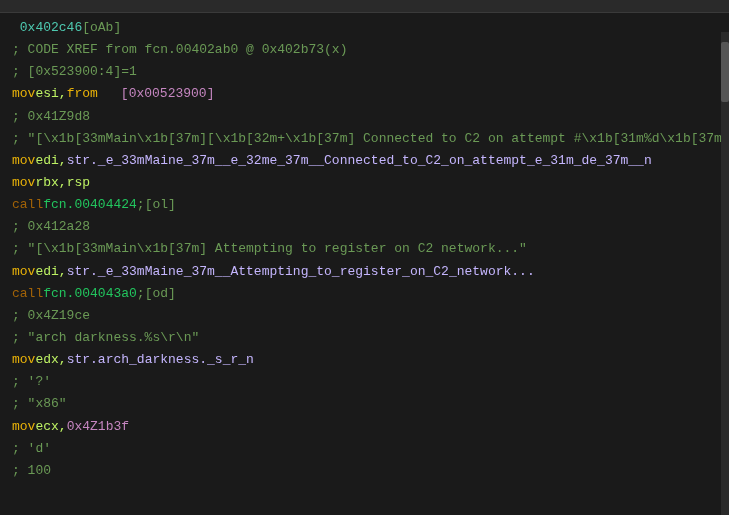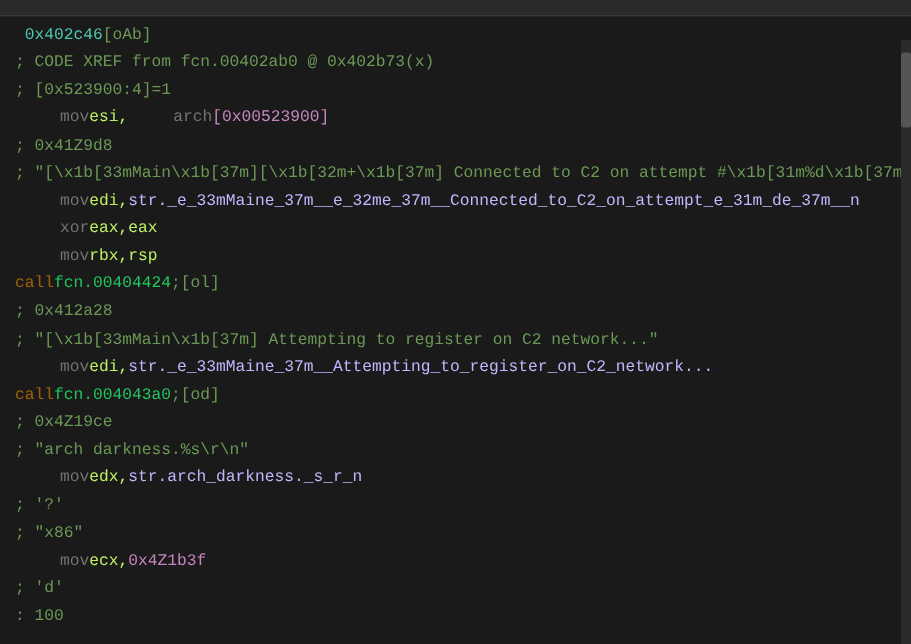--- a/index.html
+++ b/index.html
@@ -42,27 +42,27 @@
     .line {
       padding: 1px 12px;
       line-height: 1.55;
       white-space: pre;
       display: flex;
       align-items: baseline;
     }
     
     .addr { color: #4ec9b0; }
     .comment { color: #6a9955; }
-    .keyword { color: #737373; margin-left: 36px; }
+    .keyword { color: #eab308; }
     .reg { color: #bef264; }
     .hex { color: #c586c0; }
     .string { color: #c4b5fd; }
     .call-kw { color: #a16207; }
     .func { color: #22c55e; }
-    .bracket { color: #c586c0; }
+    .bracket { color: #c586c0; margin-left: 23px; }
     .scrollbar-stub {
       position: absolute;
       right: 0;
       top: 32px;
       width: 8px;
       height: calc(515px - 32px);
       background: #2a2a2a;
     }
     .scrollbar-thumb {
       width: 8px;
@@ -77,25 +77,24 @@
 
 <div class="code-container">
   <div class="code-header">
     <span class="header-tab"></span>
   </div>
   <div class="code-body" id="code-body">
 
   <div class="line"><span class="addr">&nbsp;0x402c46</span> <span class="comment">[oAb]</span></div>
       <div class="line"><span class="comment">; CODE XREF from fcn.00402ab0 @ 0x402b73(x)</span></div>
       <div class="line"><span class="comment">; [0x523900:4]=1</span></div>
-      <div class="line"><span class="keyword">mov</span> <span class="reg">esi,</span> <span class="keyword">arch</span> <span class="bracket">[<span class="hex">0x00523900</span>]</span></div>
+      <div class="line"><span class="keyword">mov</span> <span class="reg">esi,</span> <span class="keyword">from</span> <span class="bracket">[<span class="hex">0x00523900</span>]</span></div>
       <div class="line"><span class="comment">; 0x41Z9d8</span></div>
       <div class="line"><span class="comment">; "[\x1b[33mMain\x1b[37m][\x1b[32m+\x1b[37m] Connected to C2 on attempt #\x1b[31m%d\x1b[37m!\n"</span></div>
       <div class="line"><span class="keyword">mov</span> <span class="reg">edi,</span> <span class="string">str._e_33mMaine_37m__e_32me_37m__Connected_to_C2_on_attempt_e_31m_de_37m__n</span></div>
-      <div class="line"><span class="keyword">xor</span> <span class="reg">eax,</span> <span class="reg">eax</span></div>
       <div class="line"><span class="keyword">mov</span> <span class="reg">rbx,</span> <span class="reg">rsp</span></div>
       <div class="line"><span class="call-kw">call</span> <span class="func">fcn.00404424</span><span class="comment">;[ol]</span></div>
       <div class="line"><span class="comment">; 0x412a28</span></div>
       <div class="line"><span class="comment">; "[\x1b[33mMain\x1b[37m] Attempting to register on C2 network..."</span></div>
       <div class="line"><span class="keyword">mov</span> <span class="reg">edi,</span> <span class="string">str._e_33mMaine_37m__Attempting_to_register_on_C2_network...</span></div>
       <div class="line"><span class="call-kw">call</span> <span class="func">fcn.004043a0</span><span class="comment">;[od]</span></div>
       <div class="line"><span class="comment">; 0x4Z19ce</span></div>
       <div class="line"><span class="comment">; "arch darkness.%s\r\n"</span></div>
       <div class="line"><span class="keyword">mov</span> <span class="reg">edx,</span> <span class="string">str.arch_darkness._s_r_n</span></div>
       <div class="line"><span class="comment">; '?'</span></div>

